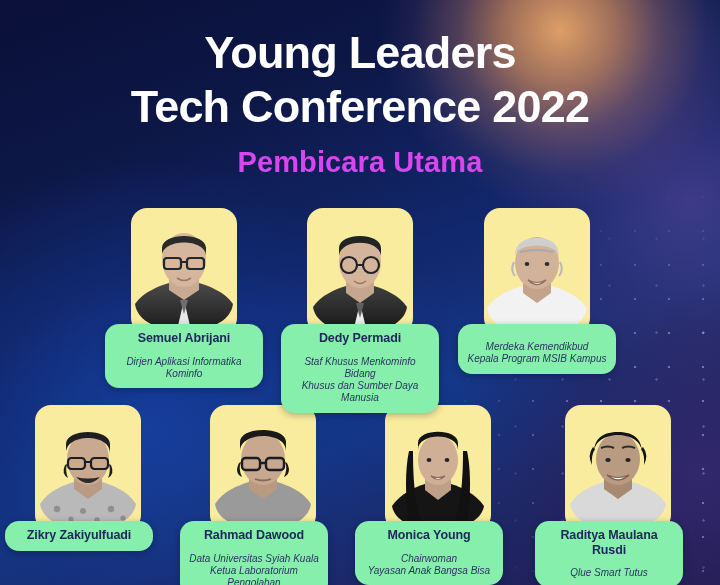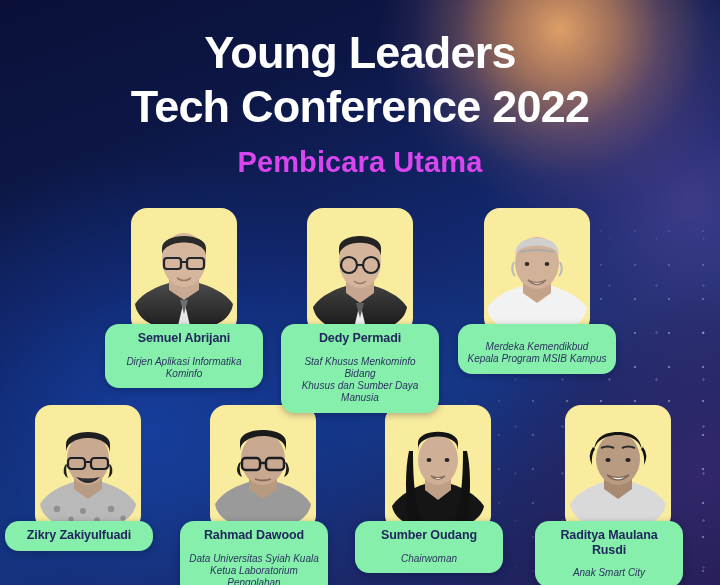--- a/index.html
+++ b/index.html
@@ -283,24 +283,25 @@
         <ellipse cx="53" cy="43" rx="20" ry="25" fill="#cfaf95"></ellipse>
         <path d="M33 33 C33 15 73 15 73 33 L73 26 C73 11 33 11 33 26 Z" fill="#141414"></path>
         <ellipse cx="44" cy="43" rx="2.4" ry="2" fill="#242424"></ellipse>
         <ellipse cx="62" cy="43" rx="2.4" ry="2" fill="#242424"></ellipse>
         <path d="M46 59 Q53 66 60 59 Q53 62 46 59 Z" fill="#ffffff" stroke="#8a6c5c" stroke-width="1.1"></path>
       </g>
     </svg>
   </div>
   <div class="name-card">
     <div class="sp-name">
-      <div>Sumber Oudang</div>
+      <div>Monica Young</div>
     </div>
     <div class="sp-role">
       <div>Chairwoman</div>
+      <div>Yayasan Anak Bangsa Bisa</div>
     </div>
   </div>
 </div>
 
 <div class="speaker r2" style="left:565px; top:405px;">
   <div class="photo-tile">
     <svg class="portrait" viewBox="0 0 106 126" preserveAspectRatio="xMidYMax slice">
       <g transform="translate(0,12)">
         <path d="M53 112 C21 112 7 100 5 87 C13 74 29 68 39 65 L67 65 C77 68 93 74 101 87 C99 100 85 112 53 112 Z" fill="#d9d9d9"></path>
         <path d="M39 57 L67 57 L67 72 L53 82 L39 72 Z" fill="#a88a72"></path>
@@ -314,16 +315,16 @@
         <path d="M36 31 Q43 28 49 31" fill="none" stroke="#2a2a2a" stroke-width="2"></path>
         <path d="M57 31 Q63 28 70 31" fill="none" stroke="#2a2a2a" stroke-width="2"></path>
       </g>
     </svg>
   </div>
   <div class="name-card">
     <div class="sp-name">
       <div>Raditya Maulana Rusdi</div>
     </div>
     <div class="sp-role">
-      <div>Anak Smart City</div>
+      <div>Qlue Smart Tutus</div>
     </div>
   </div>
 </div>
 
 </body></html>

